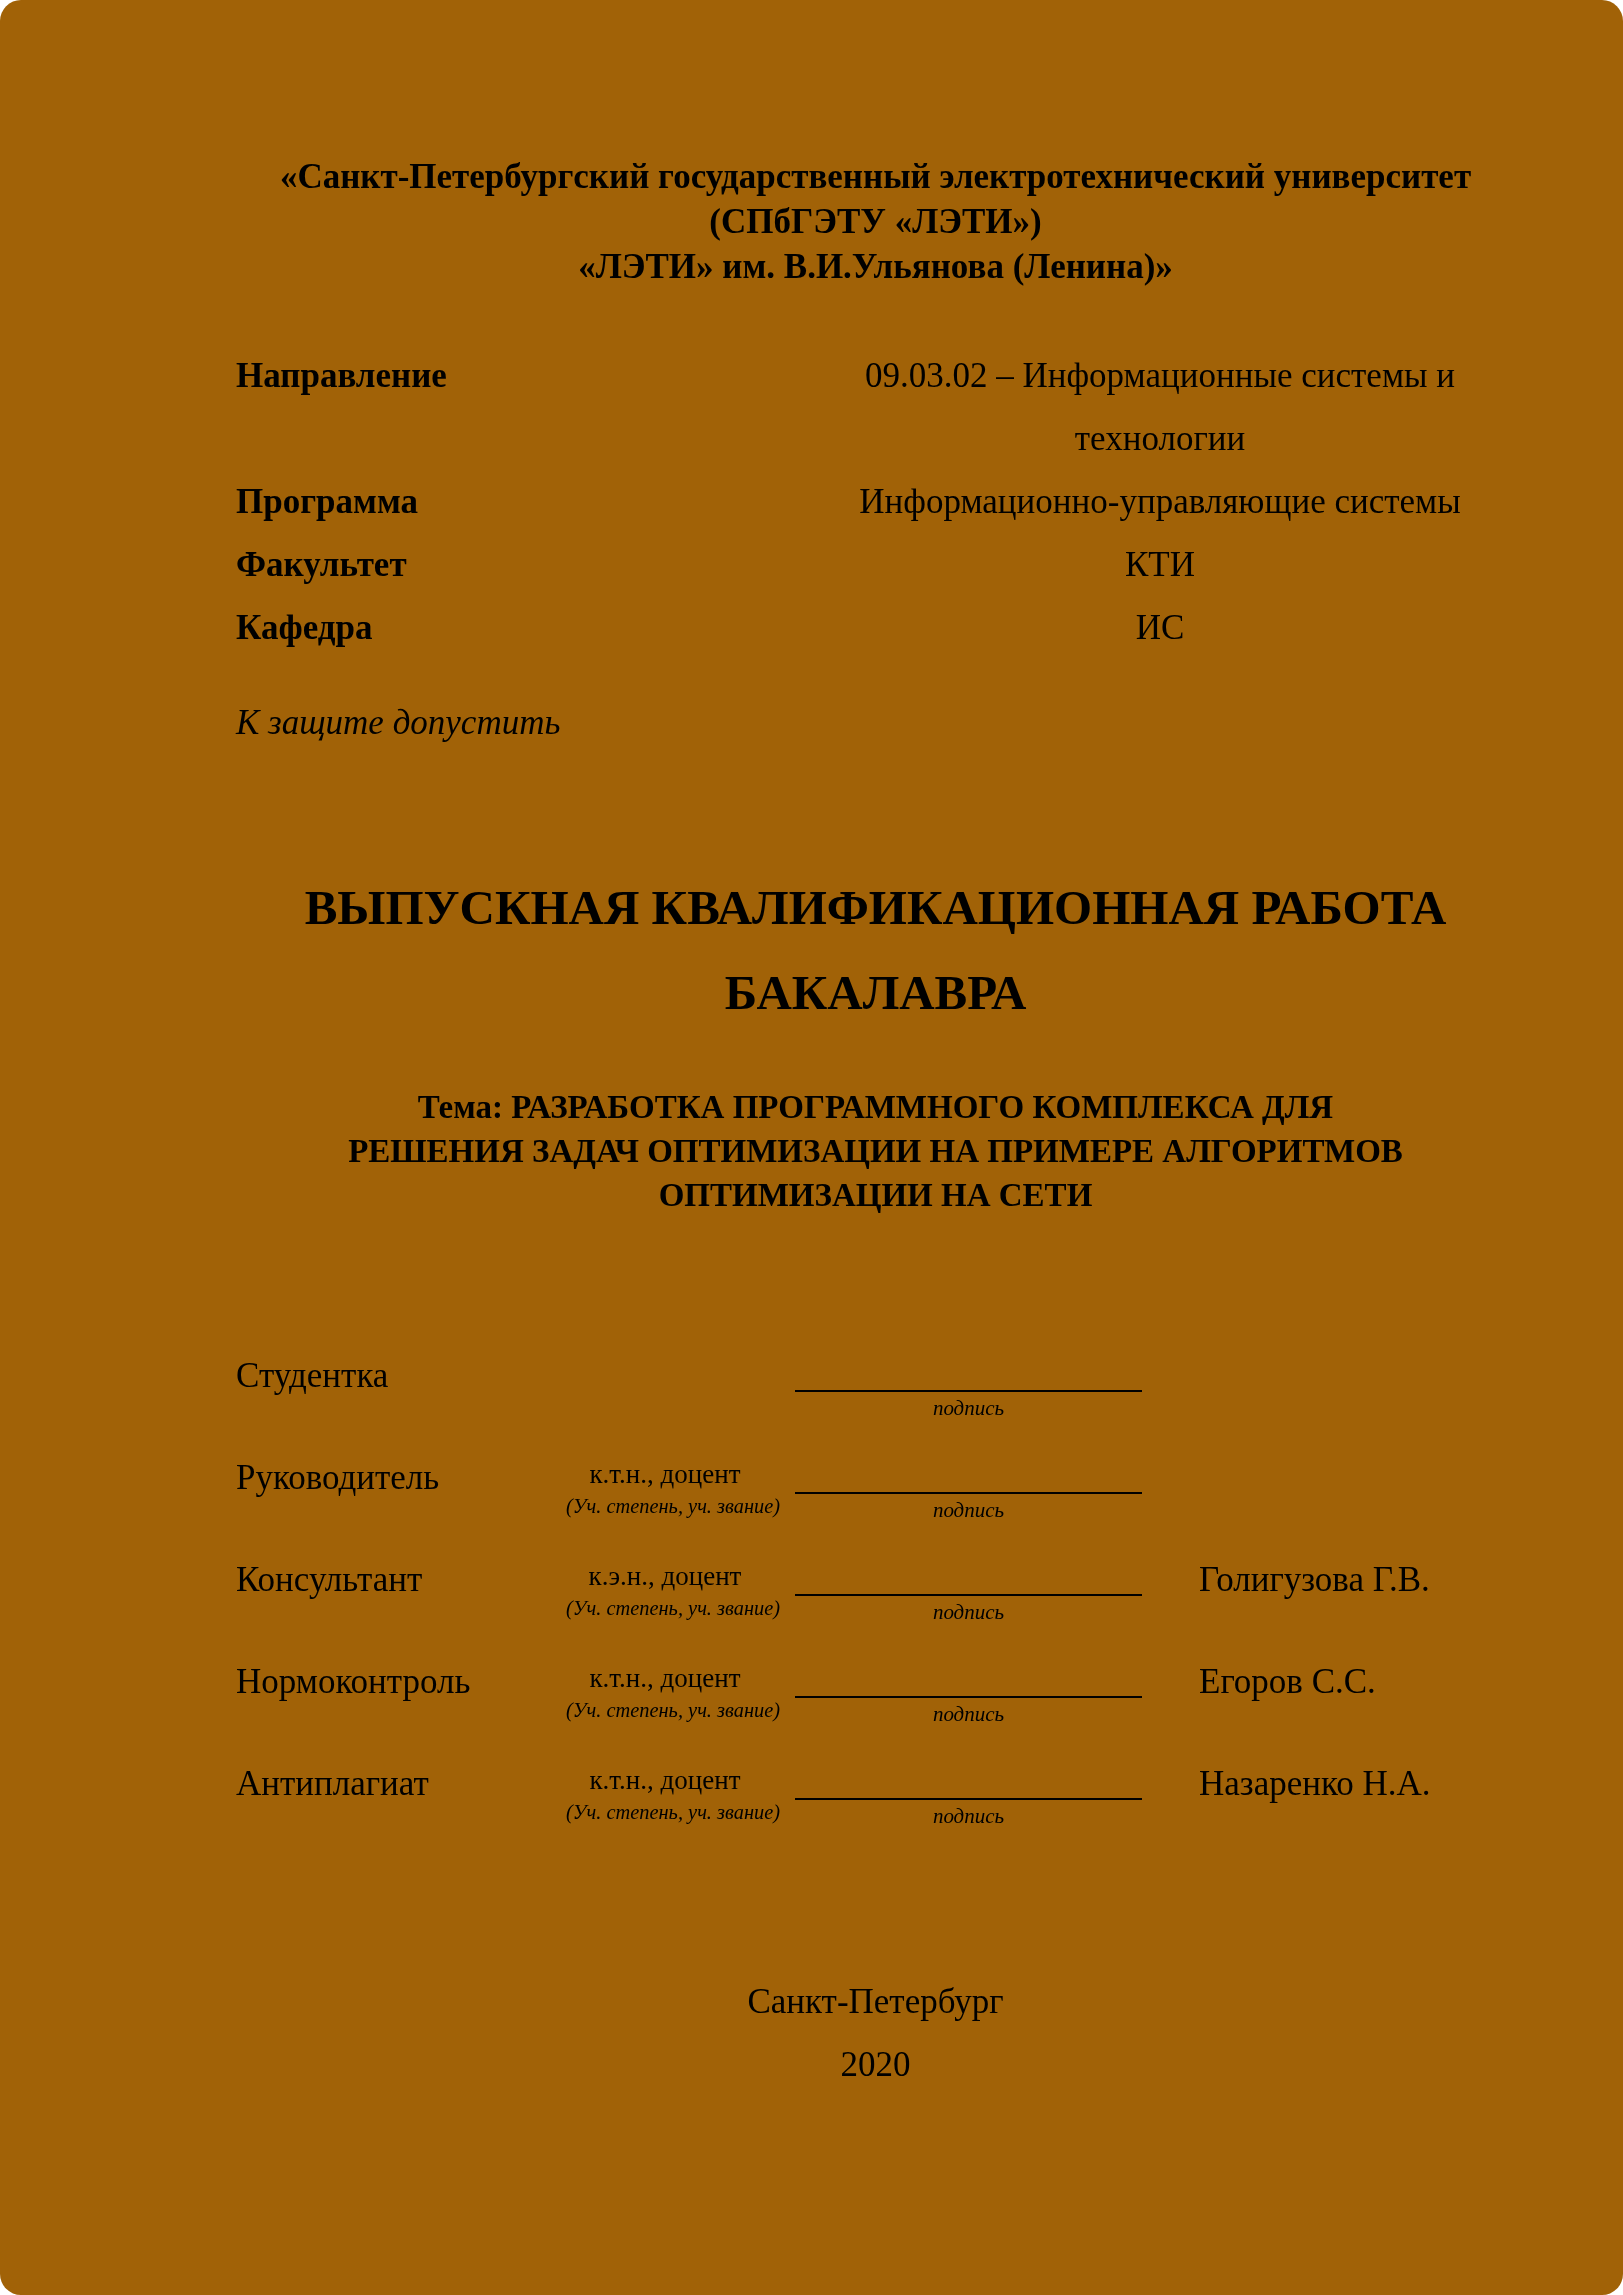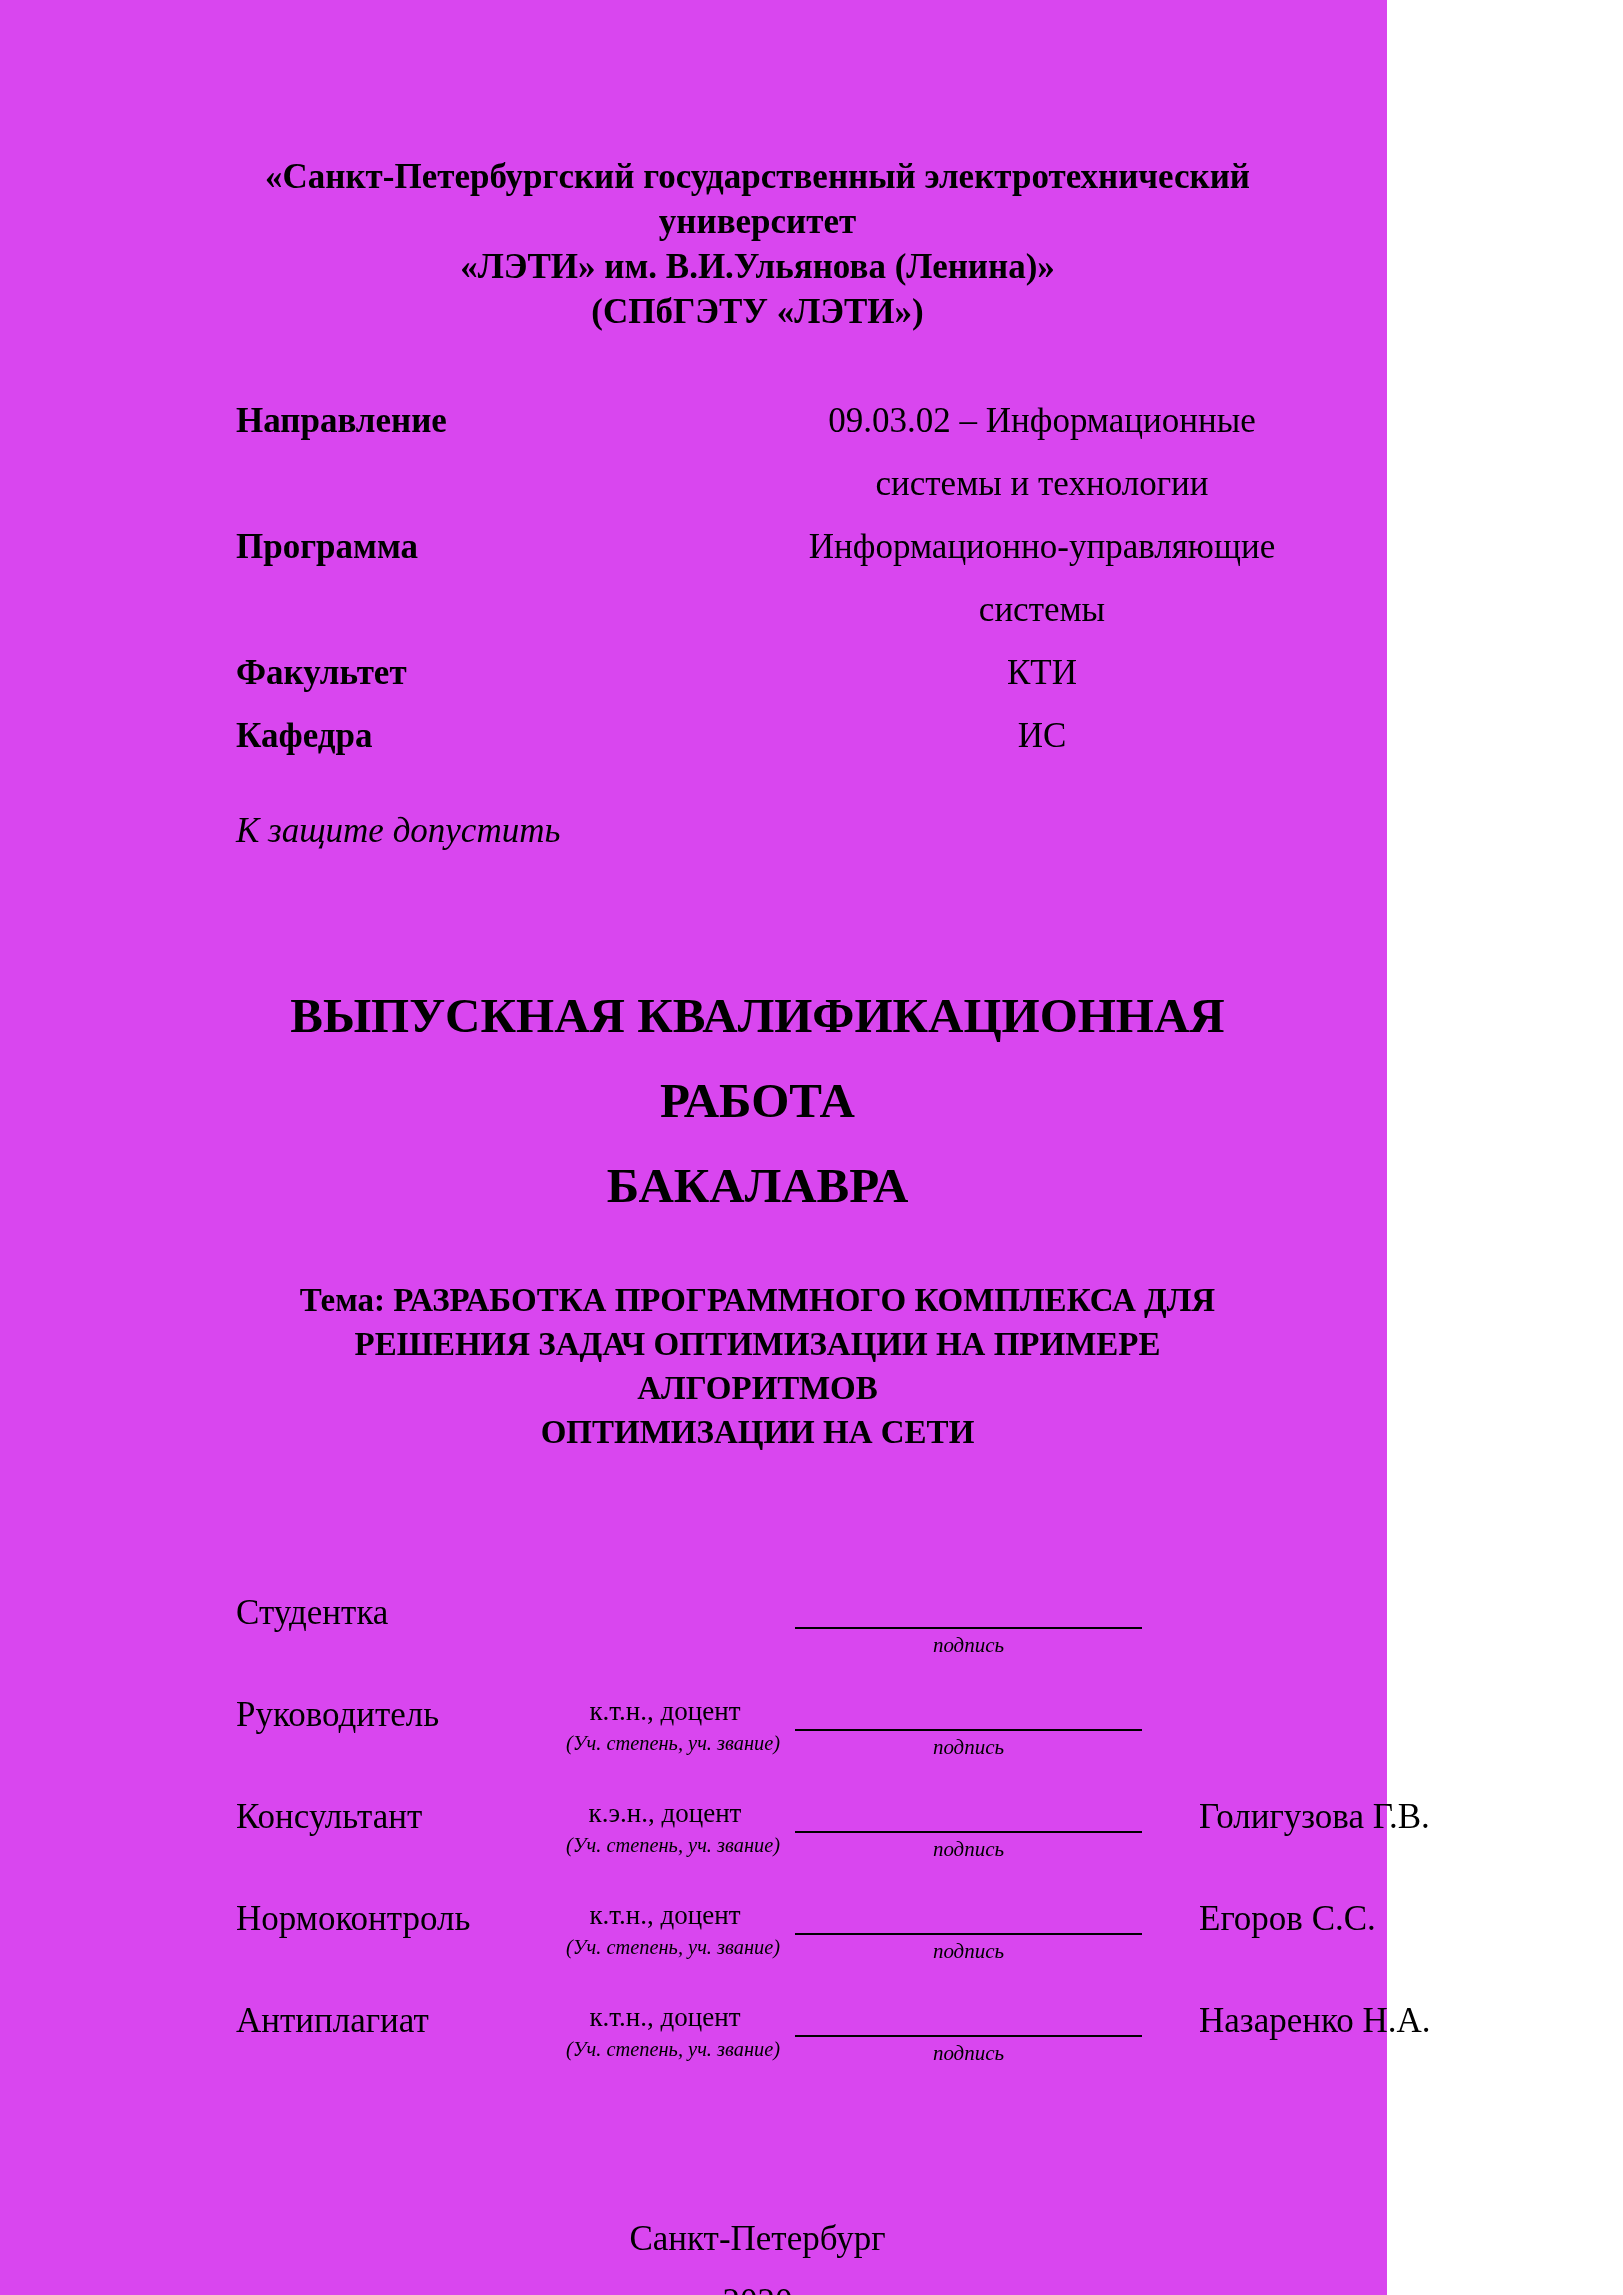--- a/index.html
+++ b/index.html
@@ -6,23 +6,24 @@
   html, body { background: #ffffff; }
   body {
     width: 1623px;
     height: 2295px;
     position: relative;
     font-family: "Liberation Serif", "DejaVu Serif", serif;
     color: #000000;
     overflow: hidden;
   }
   .page {
-    width: 1387px;
+    width: 1623px;
     height: 2295px;
-    background: #d946ef;
+    background: #a16207;
+    border-radius: 21px;
   }
   .content {
     padding-left: 236px;
     padding-right: 108px; 
     padding-top: 154px;
   }
 
   
   .uni-header {
     text-align: center;
@@ -134,22 +135,22 @@
   }
 </style>
 </head>
 <body>
 
 <div class="page">
   <div class="content">
 
     <div class="uni-header">
       <div>«Санкт-Петербургский государственный электротехнический университет</div>
+      <div>(СПбГЭТУ «ЛЭТИ»)</div>
       <div>«ЛЭТИ» им. В.И.Ульянова (Ленина)»</div>
-      <div>(СПбГЭТУ «ЛЭТИ»)</div>
     </div>
 
     <div class="fields">
       <div class="field-row">
         <div class="field-label">Направление</div>
         <div class="field-value">09.03.02 – Информационные системы и технологии</div>
       </div>
       <div class="field-row">
         <div class="field-label">Программа</div>
         <div class="field-value">Информационно-управляющие системы</div>

